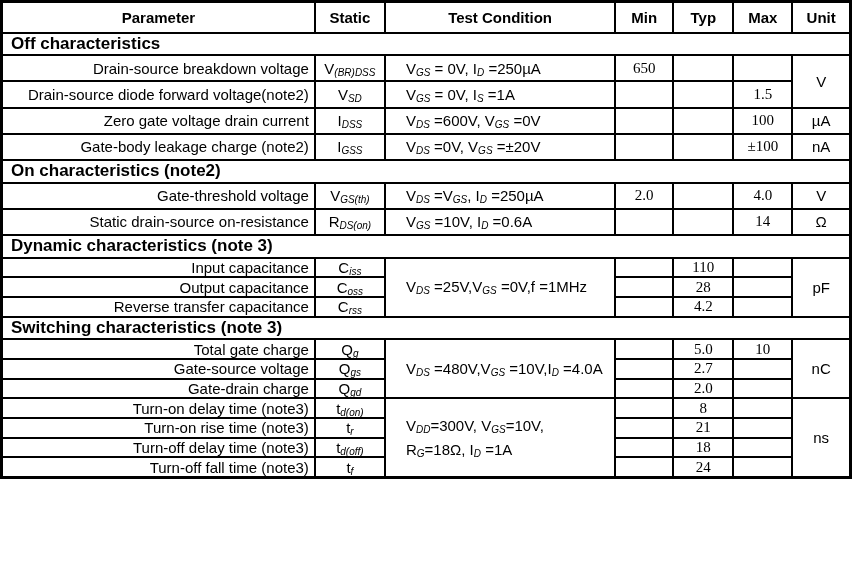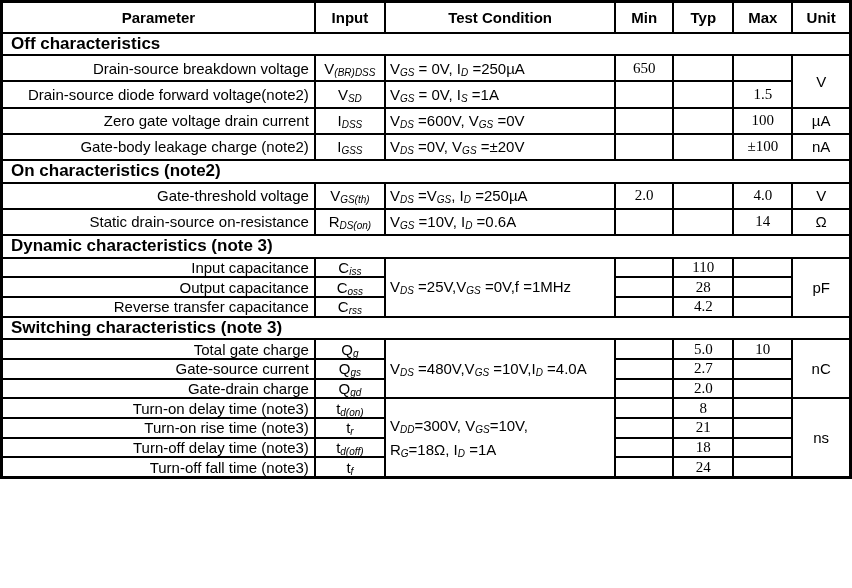--- a/index.html
+++ b/index.html
@@ -29,21 +29,21 @@
   }
   td { font-size: 15px; }
   td.cell-param {
     text-align: right;
     padding-left: 8px;
     padding-right: 5px;
   }
   td.cell-sym { text-align: center; }
   td.cell-cond {
     text-align: left;
-    padding-left: 4px;
+    padding-left: 20px;
     padding-right: 4px;
     line-height: 1.55;
   }
   td.cell-num { text-align: center; font-family: Liberation Serif, serif; }
   td.cell-unit { text-align: center; }
   tr.section-row td {
     font-weight: bold;
     text-align: left;
     padding-left: 8px;
     font-size: 17px;
@@ -64,21 +64,21 @@
     <col style="width:70px">
     <col style="width:230px">
     <col style="width:58px">
     <col style="width:60px">
     <col style="width:59px">
     <col style="width:58px">
   </colgroup>
   <thead>
     <tr>
       <th>Parameter</th>
-      <th>Input</th>
+      <th>Static</th>
       <th>Test Condition</th>
       <th>Min</th>
       <th>Typ</th>
       <th>Max</th>
       <th>Unit</th>
     </tr>
   </thead>
   <tbody>
       <tr class="section-row">
         <td colspan="7">Off characteristics</td>
@@ -171,21 +171,21 @@
       <tr>
         <td class="cell-param">Total gate charge</td>
         <td class="cell-sym">Q<sub>g</sub></td>
         <td class="cell-cond" rowspan="3">V<sub>DS</sub> =480V,V<sub>GS</sub> =10V,I<sub>D</sub> =4.0A</td>
         <td class="cell-num"></td>
         <td class="cell-num">5.0</td>
         <td class="cell-num">10</td>
         <td class="cell-unit" rowspan="3">nC</td>
       </tr>
       <tr>
-        <td class="cell-param">Gate-source current</td>
+        <td class="cell-param">Gate-source voltage</td>
         <td class="cell-sym">Q<sub>gs</sub></td>
         <td class="cell-num"></td>
         <td class="cell-num">2.7</td>
         <td class="cell-num"></td>
       </tr>
       <tr>
         <td class="cell-param">Gate-drain charge</td>
         <td class="cell-sym">Q<sub>gd</sub></td>
         <td class="cell-num"></td>
         <td class="cell-num">2.0</td>

